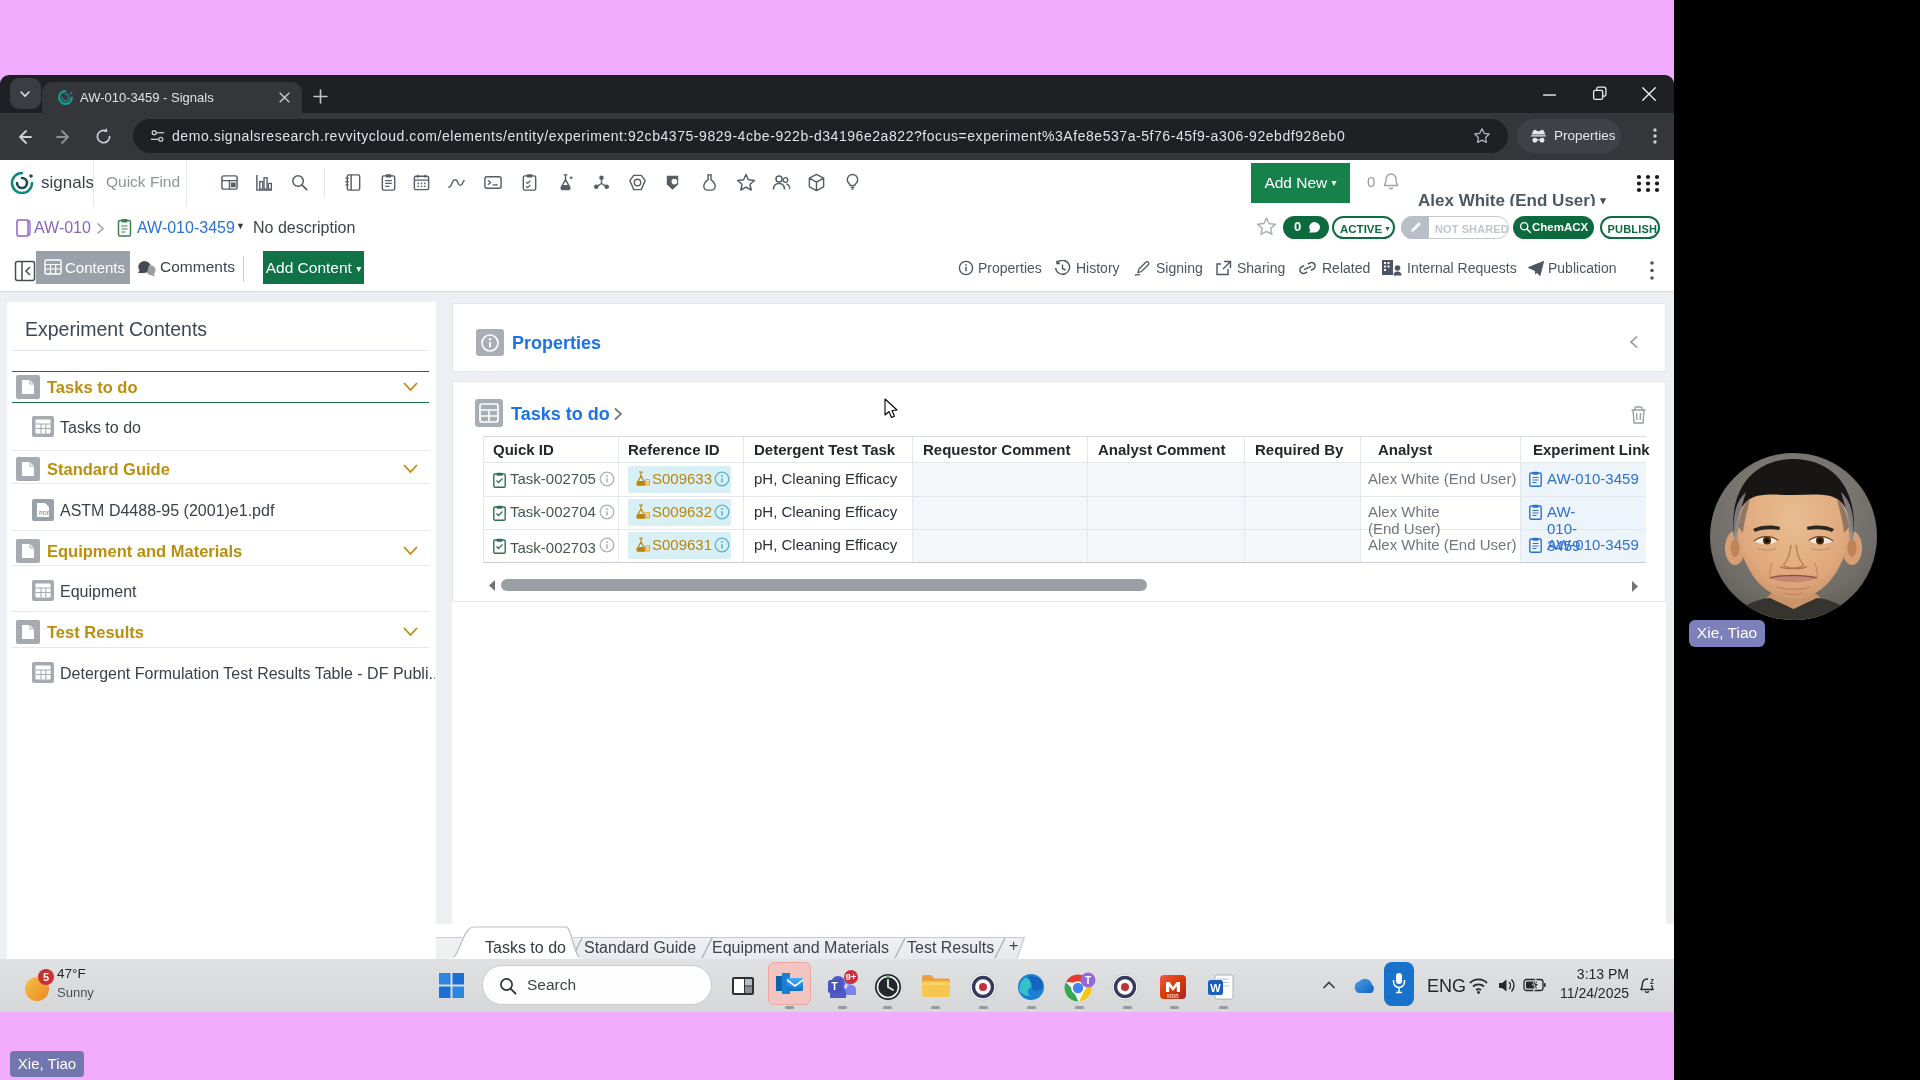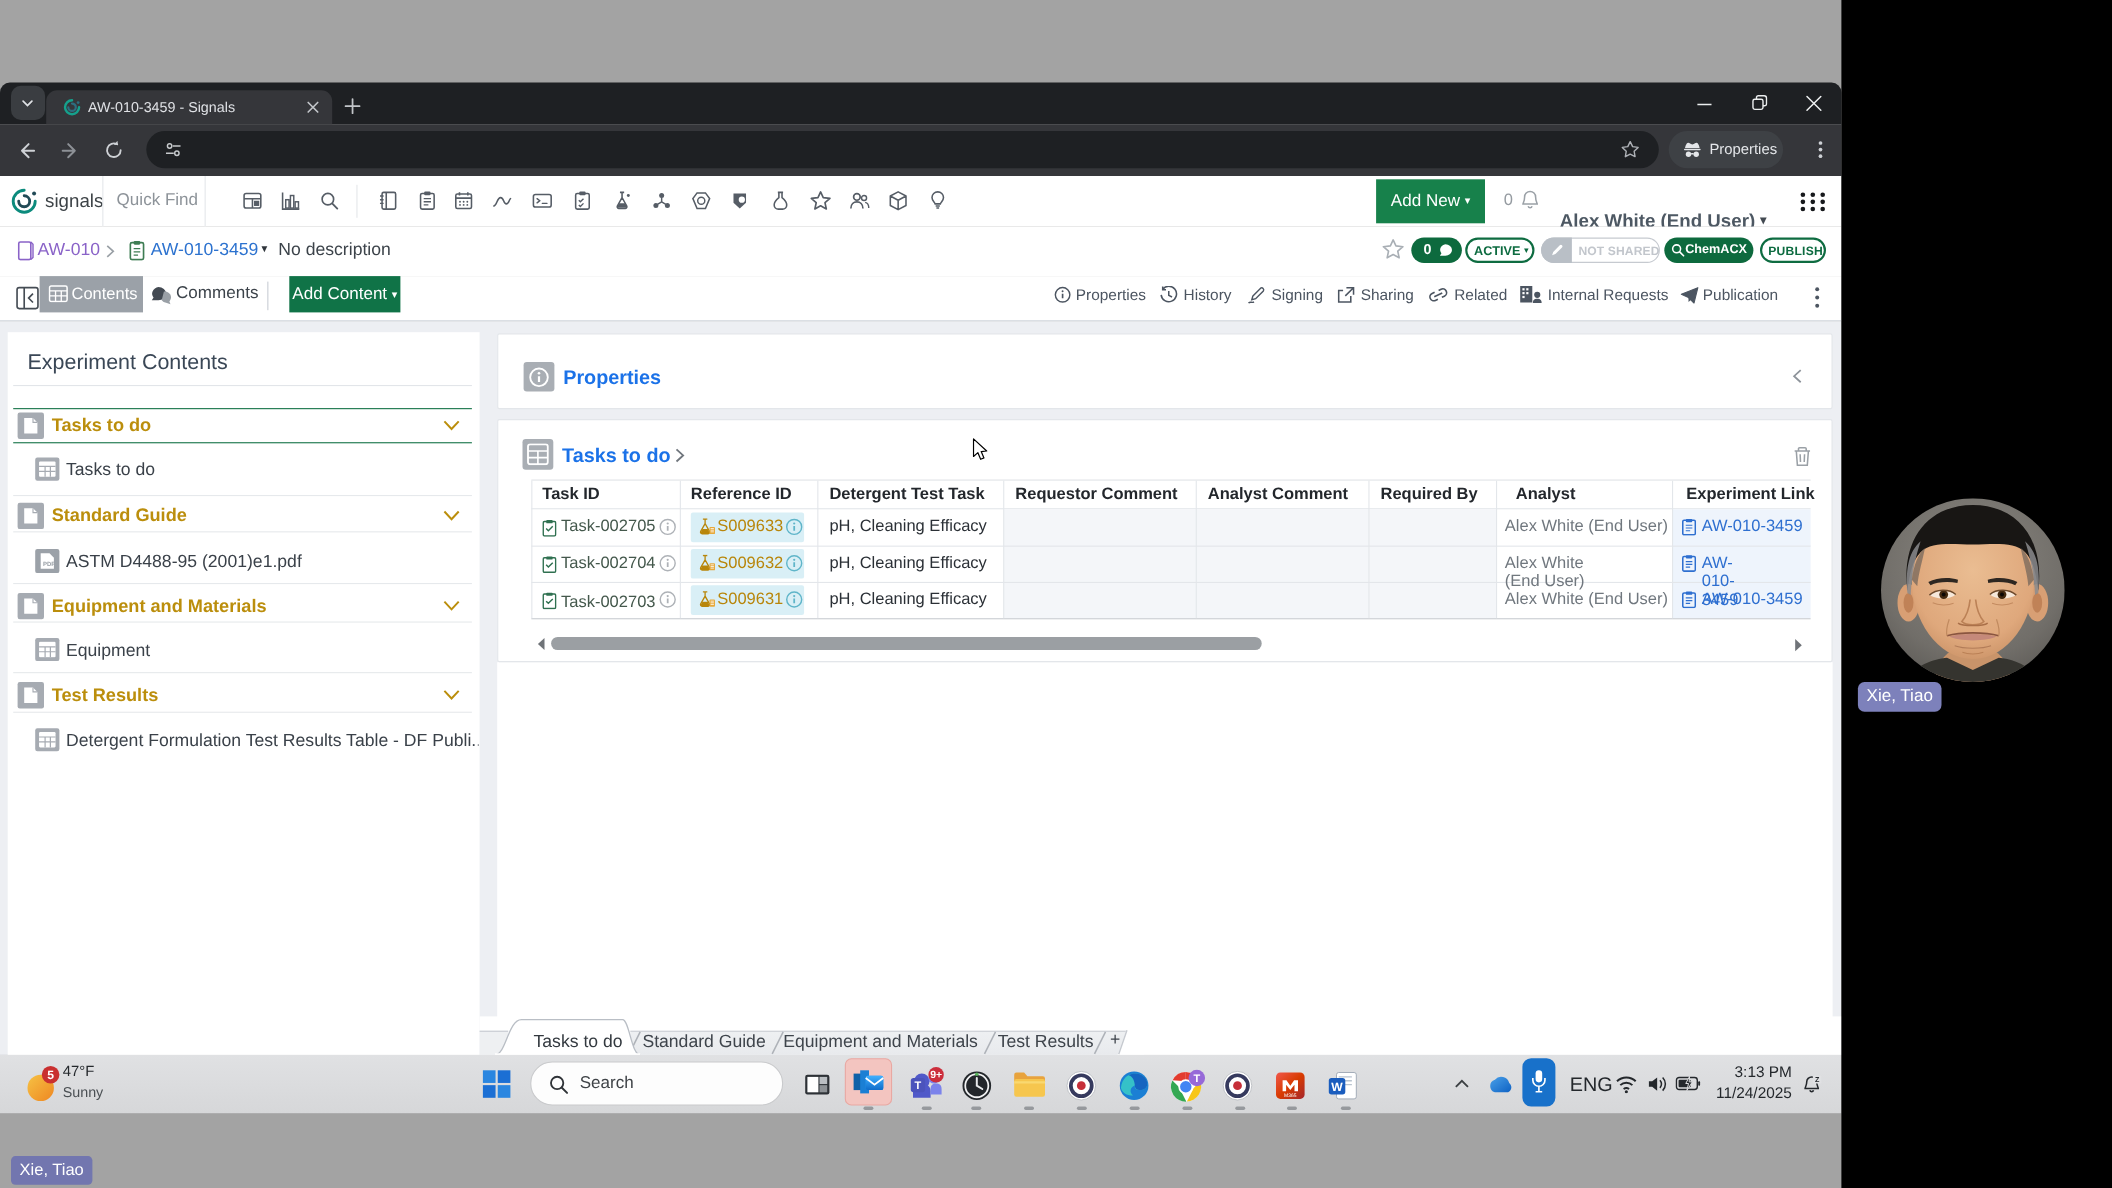--- a/index.html
+++ b/index.html
@@ -1,18 +1,18 @@
 <!DOCTYPE html>
 <html><head>
 <meta charset="utf-8">
 <style>
   * { margin:0; padding:0; box-sizing:border-box; }
   html,body { width:1920px; height:1080px; background:#000; font-family:"Liberation Sans",sans-serif; overflow:hidden; }
   .abs { position:absolute; }
-  #stage { position:relative; width:1920px; height:1080px; background:#a3a3a3; }
+  #stage { position:relative; width:1920px; height:1080px; background:#f0abfc; }
   svg { display:block; }
 </style>
 </head>
 <body>
 <div id="stage">
 
 <div class="abs" style="left:0;top:75px;width:1674px;height:38px;background:#1e2023;border-radius:9px 9px 0 0;">
   <div class="abs" style="left:10px;top:3px;width:31px;height:31px;border-radius:9px;background:#3a3d41;">
     <svg width="14" height="14" style="position:absolute;left:8px;top:9px;" viewBox="0 0 14 14">
           <path d="M3 5 L7 9 L11 5" stroke="#dfe1e5" stroke-width="1.6" fill="none" stroke-linecap="round"></path>
@@ -56,20 +56,21 @@
         <path d="M16.5 10 A6.5 6.5 0 1 1 13.2 4.4" stroke="#ced1d5" stroke-width="1.8" fill="none" stroke-linecap="round"></path>
         <path d="M13.5 1 L13.8 4.9 L10 5.1 Z" fill="#ced1d5"></path>
       </svg>
   <div class="abs" style="left:133px;top:6px;width:1375px;height:34px;border-radius:17px;background:#1e2023;">
     <svg class="abs" style="left:16px;top:9px;" width="17" height="17" viewBox="0 0 18 18">
       <circle cx="5.5" cy="5" r="2.1" fill="none" stroke="#c7cacd" stroke-width="1.4"></circle>
           <path d="M8.5 5 L16 5" stroke="#c7cacd" stroke-width="1.4"></path>
       <circle cx="12.5" cy="12" r="2.1" fill="none" stroke="#c7cacd" stroke-width="1.4"></circle>
           <path d="M2 12 L9.5 12" stroke="#c7cacd" stroke-width="1.4"></path>
     </svg>
+    <div class="abs" style="left:39px;top:9px;color:#dfe2e6;font-size:14px;letter-spacing:0.55px;white-space:nowrap;">demo.signalsresearch.revvitycloud.com/elements/entity/experiment:92cb4375-9829-4cbe-922b-d34196e2a822?focus=experiment%3Afe8e537a-5f76-45f9-a306-92ebdf928eb0</div>
     <svg class="abs" style="left:1340px;top:8px;" width="18" height="18" viewBox="0 0 18 18">
           <path d="M9 1.8 L11.2 6.3 L16.2 7 L12.6 10.5 L13.4 15.4 L9 13.1 L4.6 15.4 L5.4 10.5 L1.8 7 L6.8 6.3 Z" fill="none" stroke="#aeb1b6" stroke-width="1.3" stroke-linejoin="round"></path>
         </svg>
   </div>
   <div class="abs" style="left:1517px;top:6px;width:104px;height:34px;border-radius:17px;background:#3e4145;">
     <svg class="abs" style="left:12px;top:8px;" width="19" height="19" viewBox="0 0 20 20" fill="#e4e6e9">
           <path d="M3 8 C3 8 4 3 6 3 C7.5 3 8 4.5 10 4.5 C12 4.5 12.5 3 14 3 C16 3 17 8 17 8 Z"></path>
           <rect x="2" y="8.6" width="16" height="1.5" rx="0.7"></rect>
           <circle cx="6.3" cy="14" r="2.6"></circle>
           <circle cx="13.7" cy="14" r="2.6"></circle>
@@ -465,21 +466,21 @@
   <svg class="abs" style="left:160px;top:25px" width="10" height="14" viewBox="0 0 10 14">
         <path d="M2 1.5 L8 7 L2 12.5" fill="none" stroke="#70767d" stroke-width="1.7"></path>
       </svg>
   <svg class="abs" style="left:1177px;top:24px" width="17" height="18" viewBox="0 0 17 18">
         <path d="M1.5 4 L15.5 4 M5 4 L5 2 A1 1 0 0 1 6 1 L11 1 A1 1 0 0 1 12 2 L12 4 M3 4 L4 17 L13 17 L14 4 M6.5 7 L6.8 14 M10.5 7 L10.2 14" fill="none" stroke="#9aa0a6" stroke-width="1.4"></path>
       </svg>
 
   <div class="abs" id="ttable" style="left:30px;top:54px;width:1163px;height:125px;border-top:1px solid #d9dde2;">
 
     <div class="abs" style="left:0;top:0;width:1163px;height:26px;background:#fff;border-bottom:1px solid #e3e6ea;"></div>
-    <div class="abs" style="left:10px;top:4px;font-size:15px;font-weight:bold;color:#23272c;white-space:nowrap;">Task ID</div>
+    <div class="abs" style="left:10px;top:4px;font-size:15px;font-weight:bold;color:#23272c;white-space:nowrap;">Quick ID</div>
     <div class="abs" style="left:145px;top:4px;font-size:15px;font-weight:bold;color:#23272c;white-space:nowrap;">Reference ID</div>
     <div class="abs" style="left:271px;top:4px;font-size:15px;font-weight:bold;color:#23272c;white-space:nowrap;">Detergent Test Task</div>
     <div class="abs" style="left:440px;top:4px;font-size:15px;font-weight:bold;color:#23272c;white-space:nowrap;">Requestor Comment</div>
     <div class="abs" style="left:615px;top:4px;font-size:15px;font-weight:bold;color:#23272c;white-space:nowrap;">Analyst Comment</div>
     <div class="abs" style="left:772px;top:4px;font-size:15px;font-weight:bold;color:#23272c;white-space:nowrap;">Required By</div>
     <div class="abs" style="left:895px;top:4px;font-size:15px;font-weight:bold;color:#23272c;white-space:nowrap;">Analyst</div>
     <div class="abs" style="left:1050px;top:4px;font-size:15px;font-weight:bold;color:#23272c;white-space:nowrap;">Experiment Link</div>
 
     <div class="abs" style="left:429px;top:26px;width:448px;height:99px;background:#f4f6f9;"></div>
     <div class="abs" style="left:1037px;top:26px;width:126px;height:99px;background:#eef4fc;"></div>

